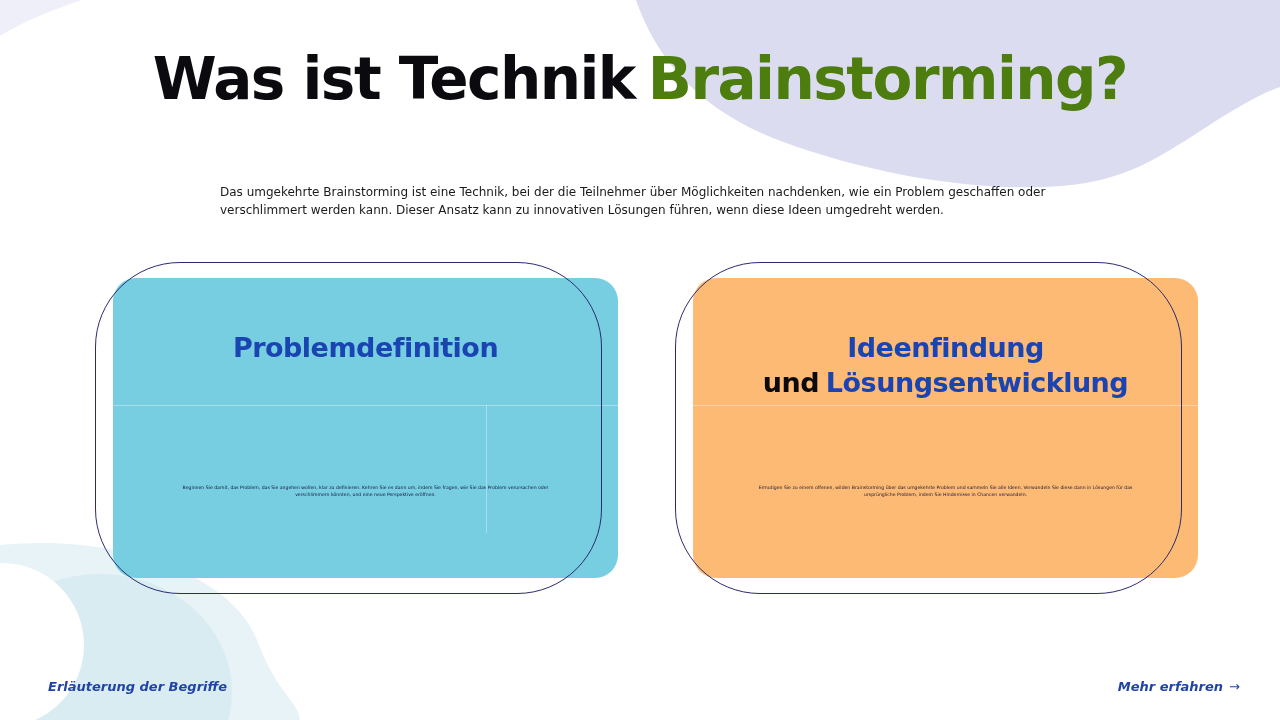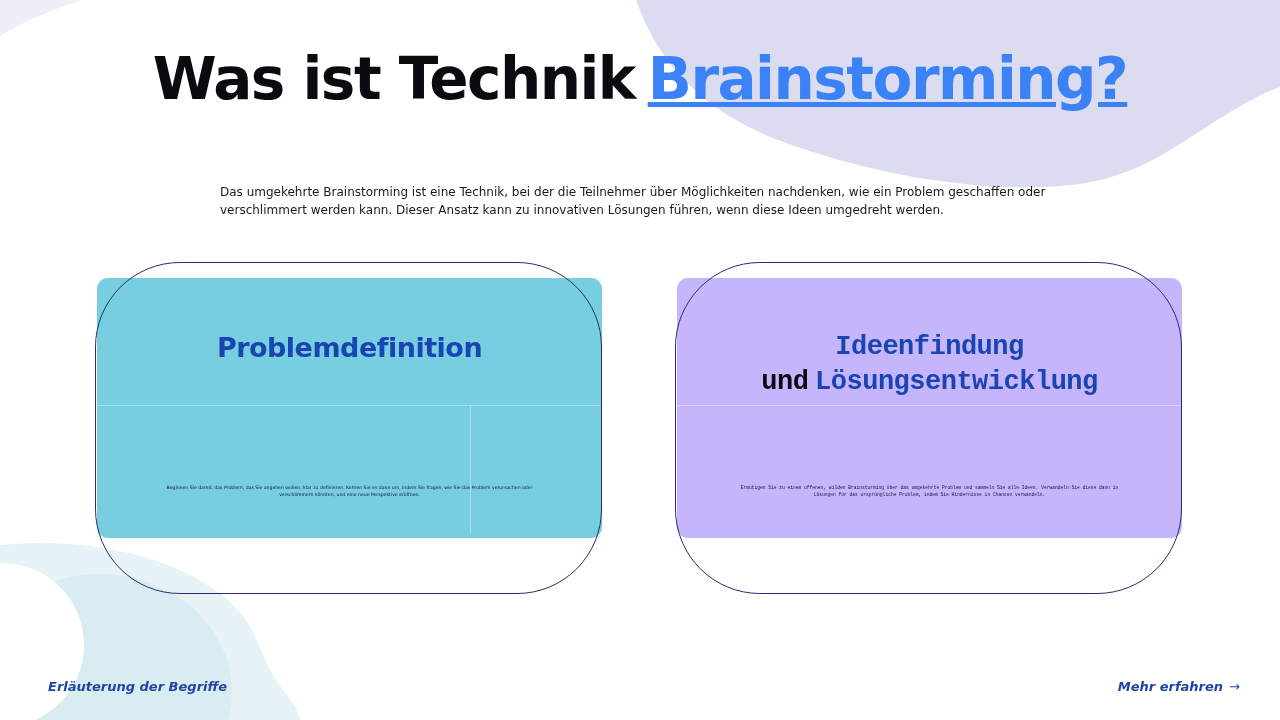--- a/index.html
+++ b/index.html
@@ -7,41 +7,41 @@
     position:relative;width:1280px;height:720px;overflow:hidden;background:#ffffff;
     font-family:"DejaVu Sans","Liberation Sans",sans-serif;
   }
   .bg-svg{position:absolute;inset:0;width:1280px;height:720px;}
 
   
   .title{
     position:absolute;top:46px;left:0;width:1280px;text-align:center;margin:0;
     font-size:58px;font-weight:800;letter-spacing:-1.5px;color:#0b0b0f;line-height:1.15;
   }
-  .title .accent{color:#3b82f6;margin-left:0.22em;text-decoration:underline;}
+  .title .accent{color:#4d7c0f;margin-left:0.22em;}
 
   .subtitle{
     position:absolute;top:183px;left:220px;width:840px;text-align:left;
     font-size:12px;color:#1a1a1a;line-height:1.5;
   }
 
   
   .card{position:absolute;width:520px;height:350px;}
   .card-left{left:95px;top:262px;}
   .card-right{left:675px;top:262px;}
   .card-outline{
     position:absolute;left:0;top:0;width:505px;height:330px;
     border:1.5px solid #2b2b72;border-radius:85px;z-index:2;
   }
   .card-fill{
-    position:absolute;left:2px;top:16px;width:505px;height:260px;
-    border-radius:11px;z-index:1;
+    position:absolute;left:18px;top:16px;width:505px;height:300px;
+    border-radius:23px;z-index:1;
   }
   .card-left  .card-fill{background:#76cee0;}
-  .card-right .card-fill{background:#c4b5fd;font-family:Liberation Mono, monospace;}
+  .card-right .card-fill{background:#fdba74;}
 
   .card-heading{
     position:absolute;top:52px;left:0;width:100%;text-align:center;
     font-size:27px;font-weight:800;line-height:1.3;color:#1a44b2;letter-spacing:-0.5px;
   }
   .card-heading .plain{color:#0b0b0f;margin-right:0.25em;}
 
   .card-body{
     position:absolute;top:206px;left:12%;width:76%;text-align:center;
     font-size:4.6px;color:#16163a;line-height:1.6;

